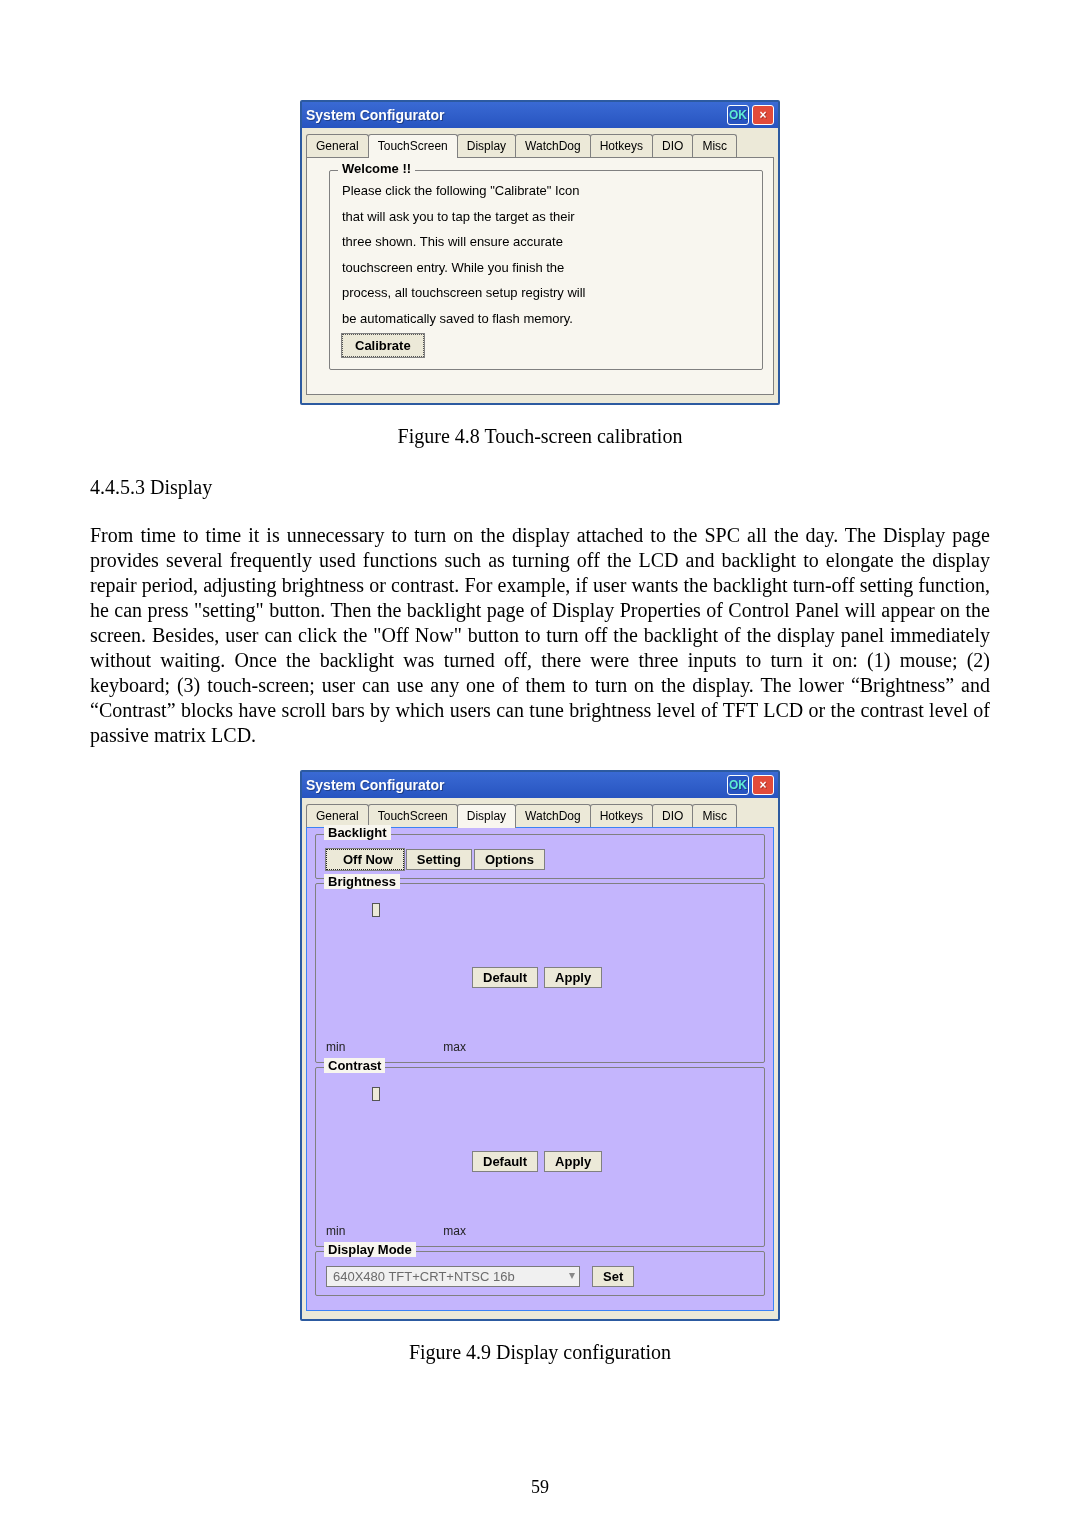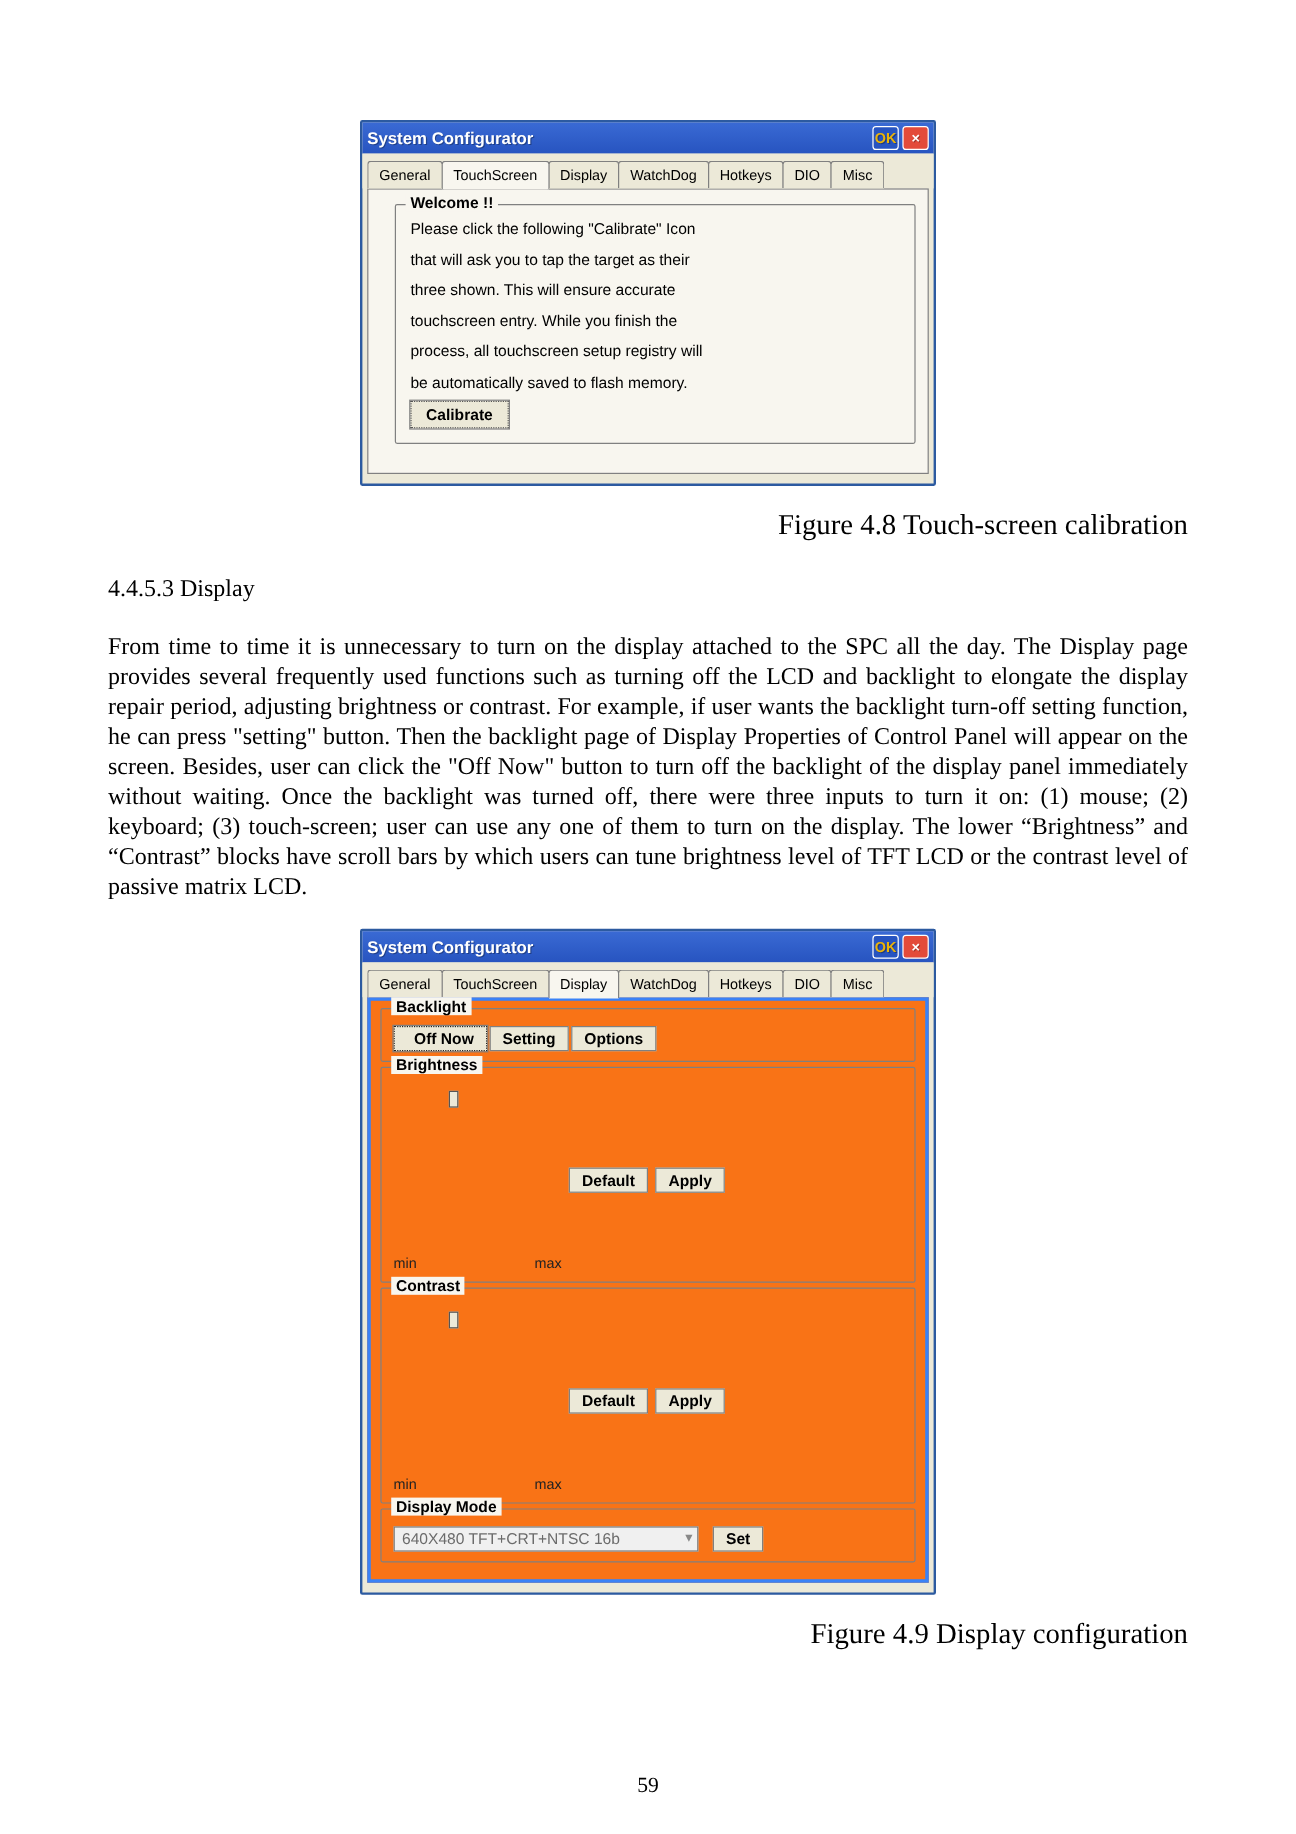--- a/index.html
+++ b/index.html
@@ -44,21 +44,21 @@
       width: 22px;
       height: 20px;
       border: 1px solid #fff;
       border-radius: 3px;
       display: flex;
       align-items: center;
       justify-content: center;
       font-weight: bold;
       font-size: 12px;
     }
-    .tb-ok { background: #2754c0; color: #eab308; }
+    .tb-ok { background: #2754c0; color: #5eead4; }
     .tb-close { background: #e34b3a; color: #fff; }
     .tabstrip {
       display: flex;
       padding: 6px 4px 0 4px;
       gap: 0;
       background: #ece9d8;
     }
     .tab {
       padding: 4px 9px;
       background: #ece9d8;
@@ -123,22 +123,22 @@
     .win-btn-plain {
       border: 1px solid #808080;
       background: #ece9d8;
       padding: 2px 10px;
       font-family: Tahoma, sans-serif;
       font-size: 13px;
       font-weight: bold;
       cursor: pointer;
     }
     .caption {
-      text-align: right;
-      font-size: 24px;
+      text-align: center;
+      font-size: 20px;
       margin: 18px 0 28px 0;
     }
     .subheading {
       font-size: 20px;
       margin-bottom: 24px;
     }
     .body-para {
       font-size: 20px;
       text-align: justify;
       line-height: 1.25;
@@ -198,22 +198,22 @@
     }
     .dm-row { display: flex; align-items: center; gap: 12px; margin-top: 4px;}
     .page-num {
       position: absolute;
       bottom: 30px;
       left: 0; right: 0;
       text-align: center;
       font-size: 18px;
     }
     .tabpanel2 {
-      background: #f97316;
-      border: 3px solid #3b82f6;
+      background: #c4b5fd;
+      border: 1px solid #3b82f6;
       margin: 0 4px 8px 4px;
       padding: 6px 8px 10px 8px;
       min-height: 240px;
     }
     .tabpanel2 .groupbox { margin-bottom: 4px; padding: 10px 10px 8px 10px; }
   </style>
 </head>
 <body>
 
 <div class="screenshot-container">

